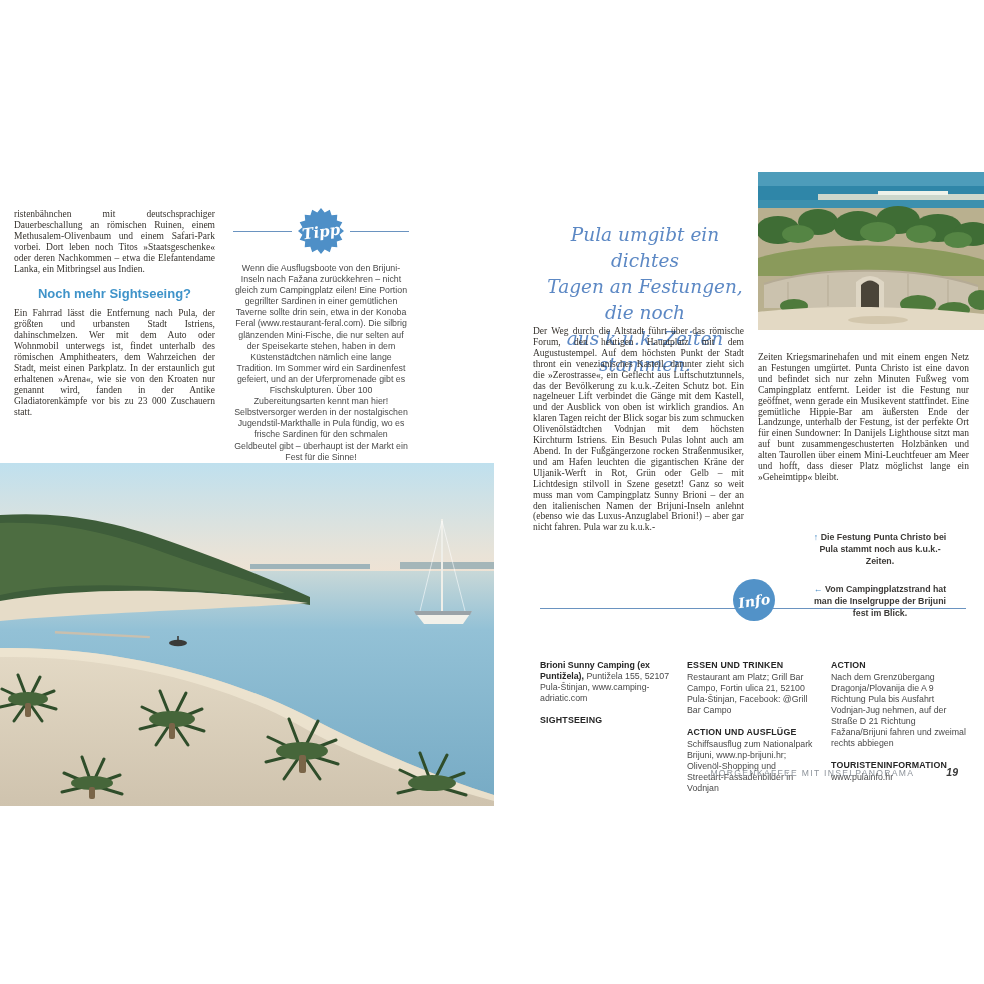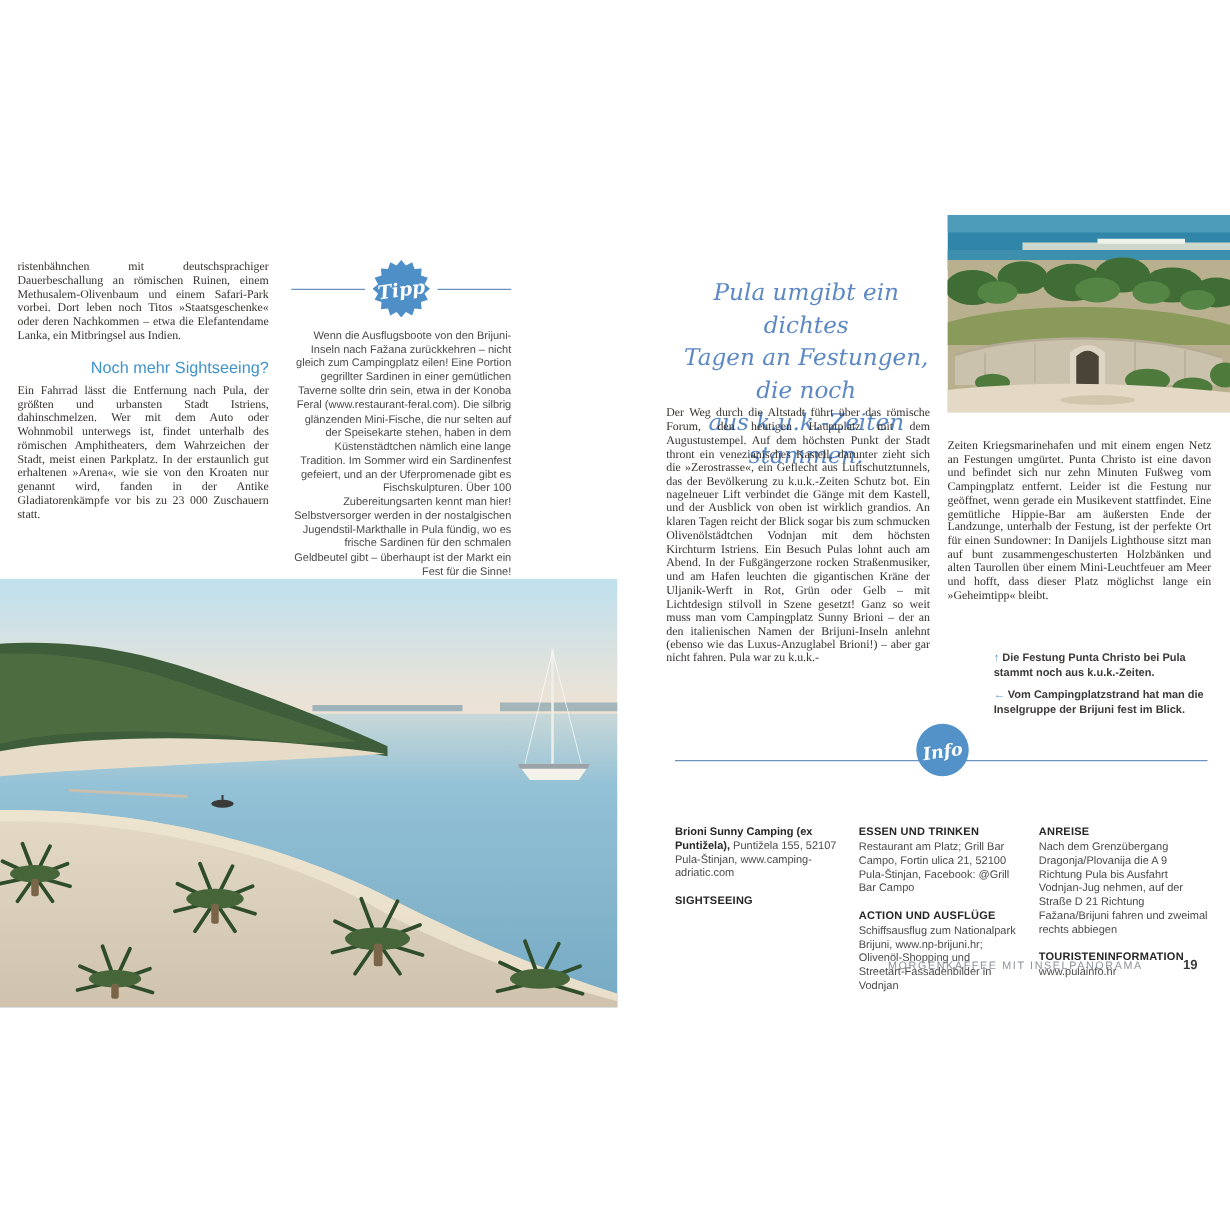--- a/index.html
+++ b/index.html
@@ -3,55 +3,55 @@
 <meta charset="utf-8">
 <style>
   html,body{margin:0;padding:0;background:#ffffff;}
   #canvas{position:relative;width:984px;height:984px;background:#ffffff;overflow:hidden;
           font-family:"Liberation Sans",sans-serif;color:#33302c;}
 
   
   .serif-col{position:absolute;font-family:"Liberation Serif",serif;font-size:9.5px;
              line-height:10.9px;text-align:justify;color:#36322d;}
   .serif-col p{margin:0;}
-  .blue-heading{font-family:"Liberation Sans",sans-serif;font-weight:normal;font-size:13px;
-                color:#3f93c9;margin:15px 0 8px 0 !important;text-align:right;}
+  .blue-heading{font-family:"Liberation Sans",sans-serif;font-weight:bold;font-size:13px;
+                color:#3f93c9;margin:15px 0 8px 0 !important;text-align:center;}
 
   
   #tip-col{position:absolute;left:233px;top:208px;width:176px;}
   .badge-row{display:flex;align-items:center;justify-content:center;gap:6px;}
   .badge-row .rule{flex:1;height:0;border-top:1px solid #6a93c0;}
   .script-label{font-family:"DejaVu Serif",serif;font-style:italic;font-weight:bold;fill:#ffffff;}
-  #tip-text{margin-top:9px;font-size:8.8px;line-height:11.1px;color:#4a4a4a;text-align:right;}
+  #tip-text{margin-top:9px;font-size:8.8px;line-height:11.1px;color:#4a4a4a;text-align:center;}
   #tip-bottom-rule{margin-top:10px;border-top:1px solid #6a93c0;height:0;}
 
   
   .photo{position:absolute;display:block;}
 
   
   #quote{position:absolute;left:538px;top:222px;width:214px;text-align:center;
          font-family:"DejaVu Serif",serif;font-style:italic;font-weight:normal;
          font-size:18.5px;line-height:26px;color:#5c88c4;}
   #captions{position:absolute;left:790px;top:515px;width:180px;font-size:8.8px;
             line-height:12px;font-weight:bold;color:#3c3a37;}
-  #captions p{margin:5px;}
+  #captions p{margin:16px;text-align:center;}
   .cap-arrow{color:#4e8fc7;}
 
   
   #info-rule{position:absolute;left:540px;top:608px;width:426px;border-top:1.2px solid #6a93c0;}
   #info-badge{position:absolute;left:732px;top:578px;width:44px;height:44px;z-index:2;}
   .info-col{position:absolute;top:630px;font-size:8.8px;line-height:11px;color:#4a4a4a;margin-top:30px;}
   .info-col p{margin:0 0 11px 0;}
   .info-h{font-weight:bold;color:#262626;letter-spacing:.2px;margin:0 0 1px 0 !important;}
   .bold-lead{font-weight:bold;color:#262626;}
 
   
   #footer{position:absolute;top:766px;right:26px;display:flex;align-items:baseline;gap:32px;}
   #footer-label{font-size:8.6px;letter-spacing:1.3px;color:#8d939a;}
-  #footer-page{font-size:10.5px;font-weight:bold;color:#3a3a3a;}
+  #footer-page{font-size:10.5px;font-weight:bold;color:#3a3a3a;font-style:italic;}
 </style>
 </head>
 <body>
 
 <div id="canvas">
 
   <div class="serif-col" style="left:14px;top:209px;width:201px;">
     <p>ristenbähnchen mit deutschsprachiger Dauerbeschallung an römischen Ruinen, einem Methusalem-Olivenbaum und einem Safari-Park vorbei. Dort leben noch Titos »Staatsgeschenke« oder deren Nachkommen – etwa die Elefantendame Lanka, ein Mitbringsel aus Indien.</p>
     <p class="blue-heading">Noch mehr Sightseeing?</p>
     <p>Ein Fahrrad lässt die Entfernung nach Pula, der größten und urbansten Stadt Istriens, dahinschmelzen. Wer mit dem Auto oder Wohnmobil unterwegs ist, findet unterhalb des römischen Amphitheaters, dem Wahrzeichen der Stadt, meist einen Parkplatz. In der erstaunlich gut erhaltenen »Arena«, wie sie von den Kroaten nur genannt wird, fanden in der Antike Gladiatorenkämpfe vor bis zu 23 000 Zuschauern statt.</p>
@@ -218,21 +218,21 @@
   </div>
 
   <div class="info-col" style="left:687px;width:128px;">
     <p class="info-h">ESSEN UND TRINKEN</p>
     <p>Restaurant am Platz; Grill Bar Campo, Fortin ulica 21, 52100 Pula-Štinjan, Facebook: @Grill Bar Campo</p>
     <p class="info-h">ACTION UND AUSFLÜGE</p>
     <p>Schiffsausflug zum Nationalpark Brijuni, www.np-brijuni.hr; Olivenöl-Shopping und Streetart-Fassadenbilder in Vodnjan</p>
   </div>
 
   <div class="info-col" style="left:831px;width:136px;">
-    <p class="info-h">ANREISE</p>
+    <p class="info-h">ACTION</p>
     <p>Nach dem Grenzübergang Dragonja/Plovanija die A 9 Richtung Pula bis Ausfahrt Vodnjan-Jug nehmen, auf der Straße D 21 Richtung Fažana/Brijuni fahren und zweimal rechts abbiegen</p>
     <p class="info-h">TOURISTENINFORMATION</p>
     <p>www.pulainfo.hr</p>
   </div>
 
   <div id="footer">
     <span id="footer-label">MORGENKAFFEE MIT INSELPANORAMA</span>
     <span id="footer-page">19</span>
   </div>
 

